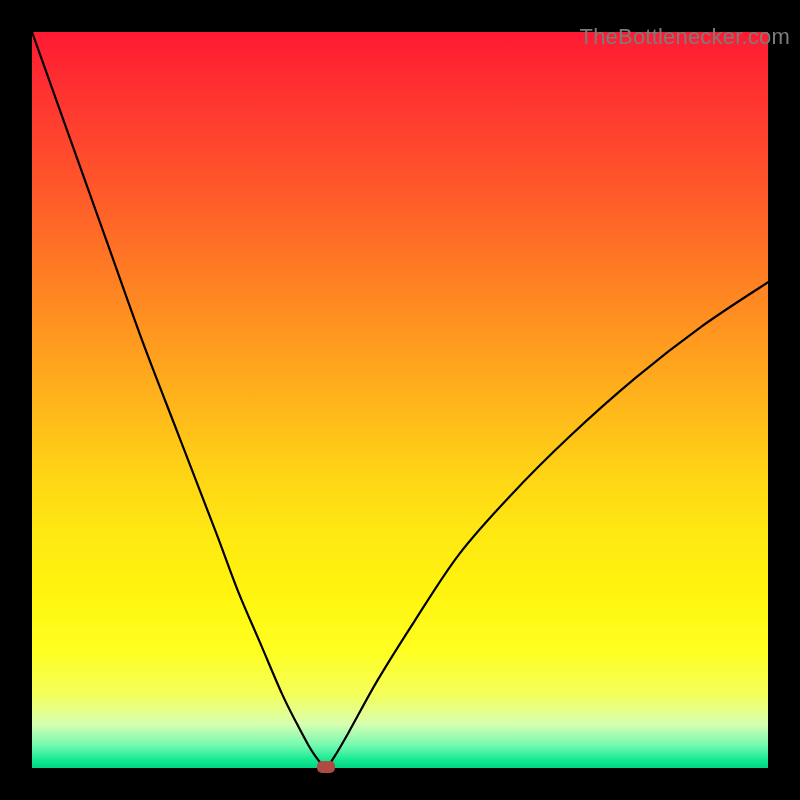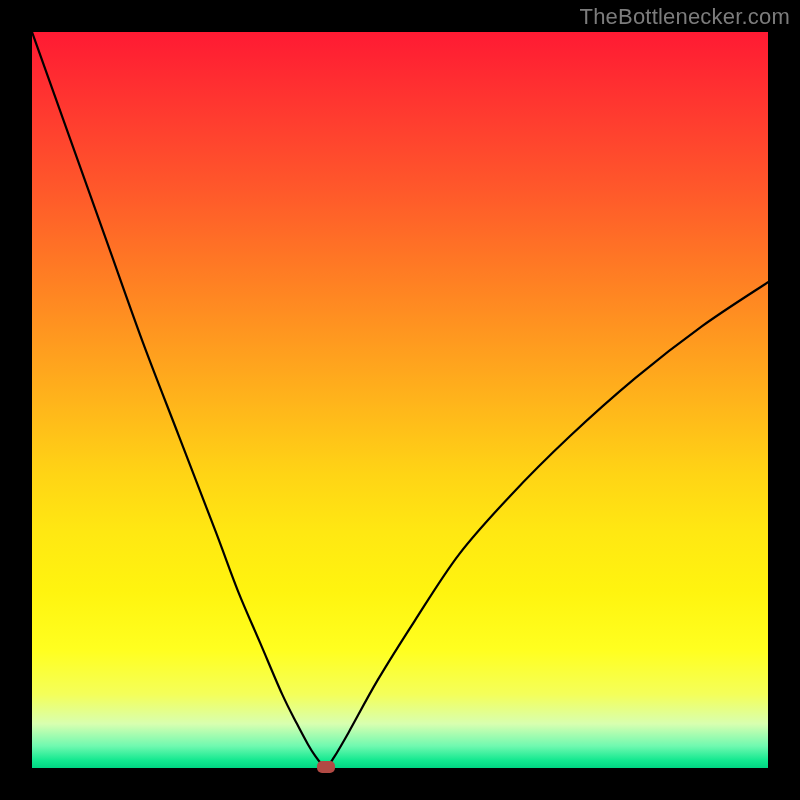--- a/index.html
+++ b/index.html
@@ -61,21 +61,21 @@
   .min-marker {
     position: absolute;
     width: 18px;
     height: 12px;
     border-radius: 5px;
     background: #b24a44;
     transform: translate(-50%, -50%);
   }
   .watermark {
     position: absolute;
-    top: 4px;
+    top: 24px;
     right: 10px;
     color: #7c7c7c;
     font-size: 22px;
     font-weight: 500;
     letter-spacing: 0.2px;
     user-select: none;
   }
 </style>
 </head>
 <body>

